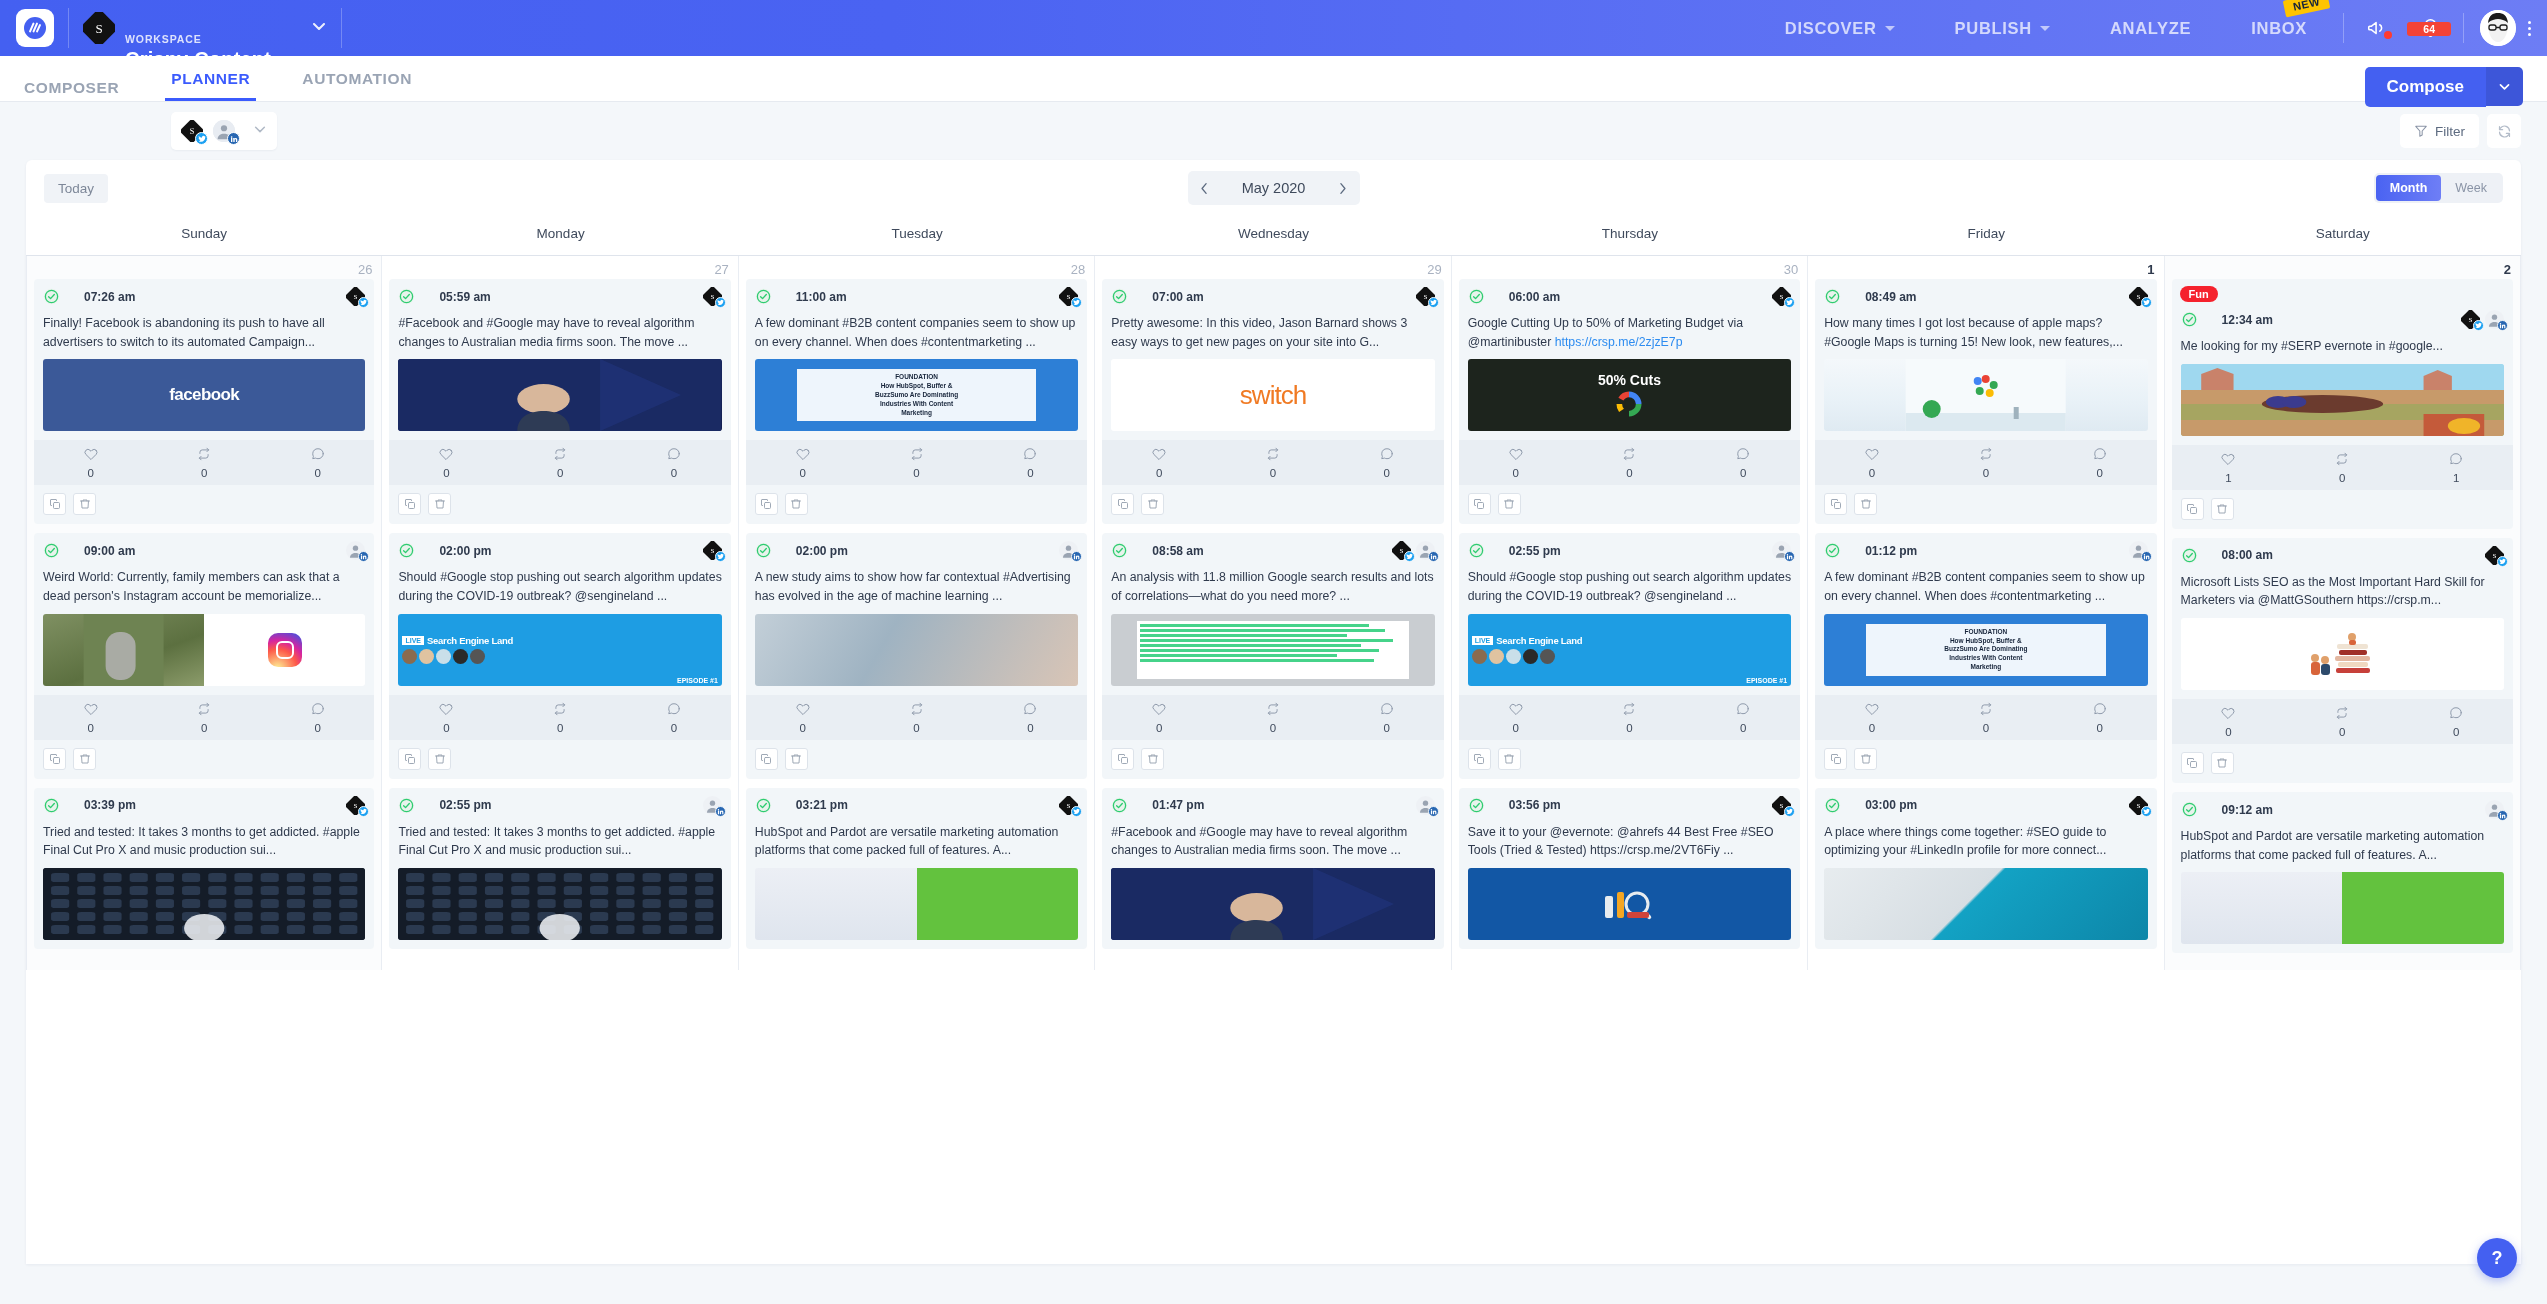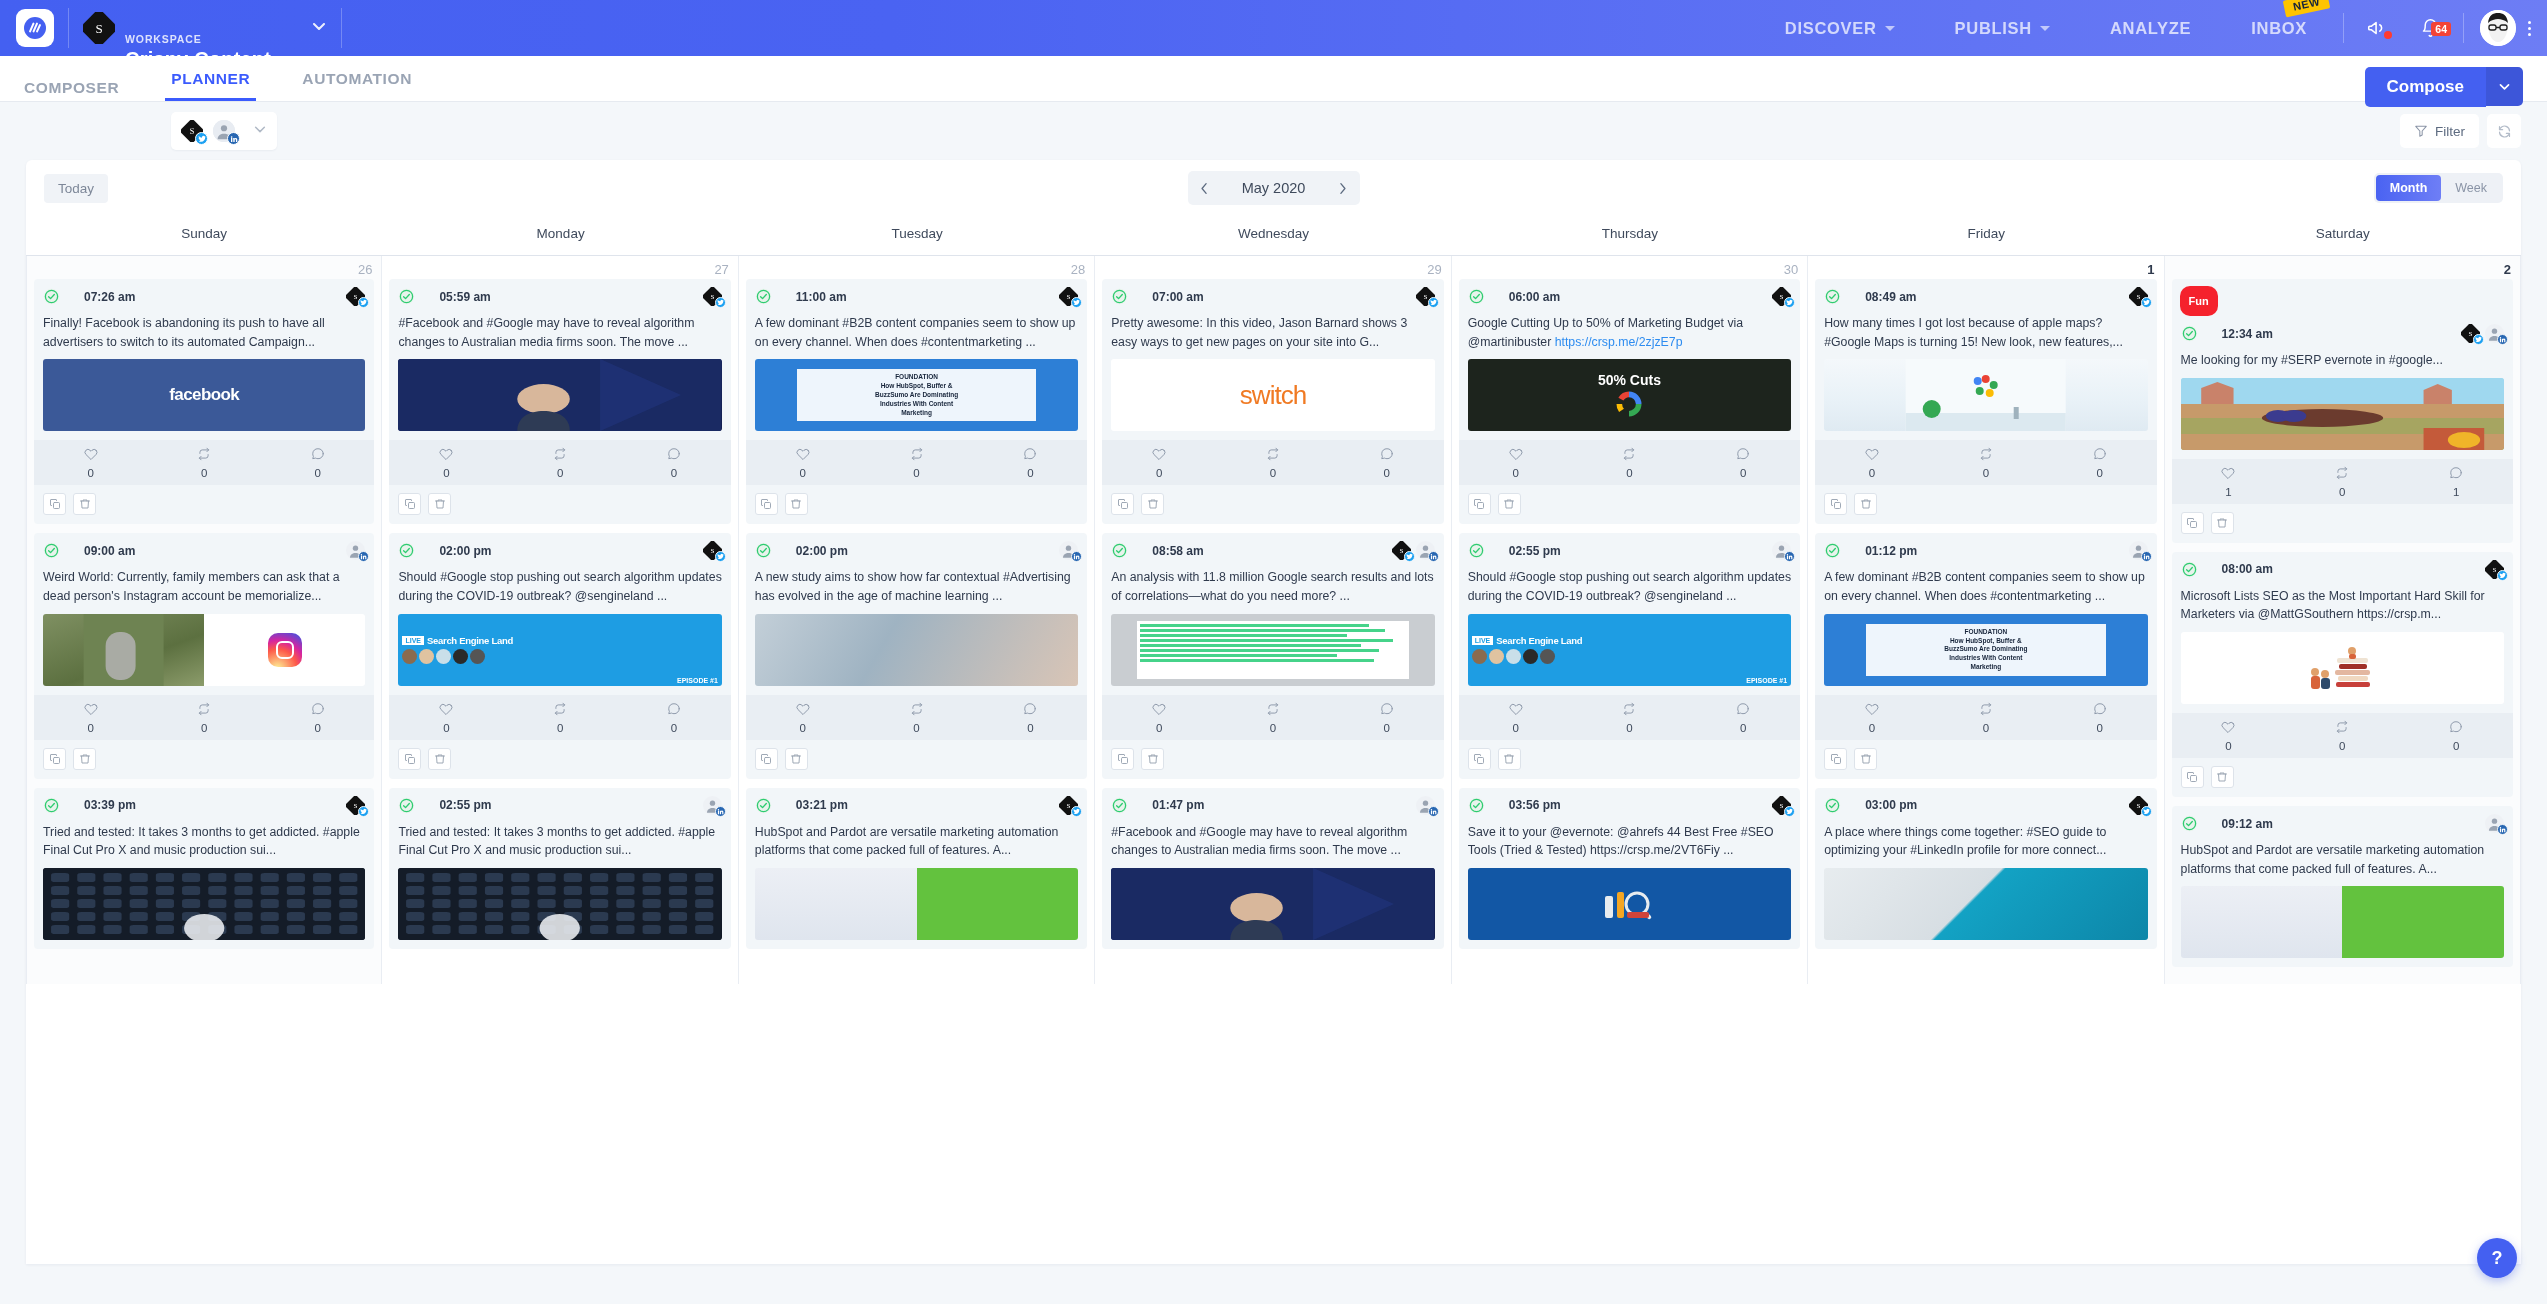--- a/index.html
+++ b/index.html
@@ -39,21 +39,21 @@
     position: absolute; top: -4px; right: 8px;
     background: #ffc400; color: #16233a; font-size: 11px; font-weight: 800;
     padding: 2px 9px 3px; transform: rotate(-12deg); letter-spacing: .5px;
     border-radius: 2px;
   }
   .nav-sep { width:1px; height: 30px; background: rgba(255,255,255,.28); margin: 0 6px;}
   .icon-btn { position: relative; padding: 0 16px; display:flex; align-items:center; cursor:pointer;}
   .red-dot { position:absolute; top:14px; right:12px; width:8px;height:8px;border-radius:50%;background:#ff3b30;}
   .count-badge {
     position: absolute; top: 4px; right: 6px; background:#f44336; color:#fff;
-    font-size: 10.5px; font-weight: 700; border-radius: 3px; padding: 1px 4px; line-height:1.2;
+    font-size: 10.5px; font-weight: 700; border-radius: 3px; padding: 1px 16px; line-height:1.2;
   }
   .avatar-top { width: 36px; height: 36px; border-radius: 50%; background:#fff; margin: 0 6px 0 10px; overflow:hidden; flex:none;}
   .kebab { display:flex;flex-direction:column;gap:3px; padding: 0 16px 0 6px; cursor:pointer;}
   .kebab i { width:3px;height:3px;border-radius:50%;background:#fff;display:block;}
 
   
   .subnav {
     height: 46px; background:#fff; display:flex; align-items:stretch;
     border-bottom:1px solid #e6eaf0; position:relative;
   }
@@ -124,21 +124,21 @@
   .daycol:first-child { border-left:1px solid #e9edf3;}
   .daycol.weekend { background:#fbfcfd; }
   .daynum { text-align:right; font-size:13px; color:#a9b2c1; padding: 6px 9px 2px; }
   .daynum.bold { color:#2f3a4d; font-weight:700;}
   .cell-inner { padding: 0 7px 8px; }
 
   
   .card { background:#f2f6f9; border-radius:4px; margin-bottom: 9px; overflow:hidden; cursor:pointer;}
   .card-tag {
     display:inline-block; background:#f5222d; color:#fff; font-size:11px; font-weight:700;
-    border-radius:10px; padding:9px 9px; margin: 7px 0 0 8px;
+    border-radius:10px; padding:2px 9px; margin: 7px 0 0 8px;
   }
   .card-head { display:flex; align-items:center; padding: 8px 9px 6px; gap:24px;}
   .chk { width:17px;height:17px; flex:none; }
   .ptime { font-size:12px; color:#2f3a4d; font-weight:600;}
   .avs { margin-left:auto; display:flex; align-items:center;}
   .pav { width:19px; height:19px; border-radius:50%; position:relative; flex:none;}
   .pav + .pav { margin-left: 5px; }
   .pav .mb { position:absolute; right:-4px; bottom:-2px; width:11px;height:11px;border-radius:50%;
     display:flex;align-items:center;justify-content:center;}
   .ptext { font-size:12.3px; line-height:1.52; color:#2f3a4d; padding: 2px 9px 8px; }

